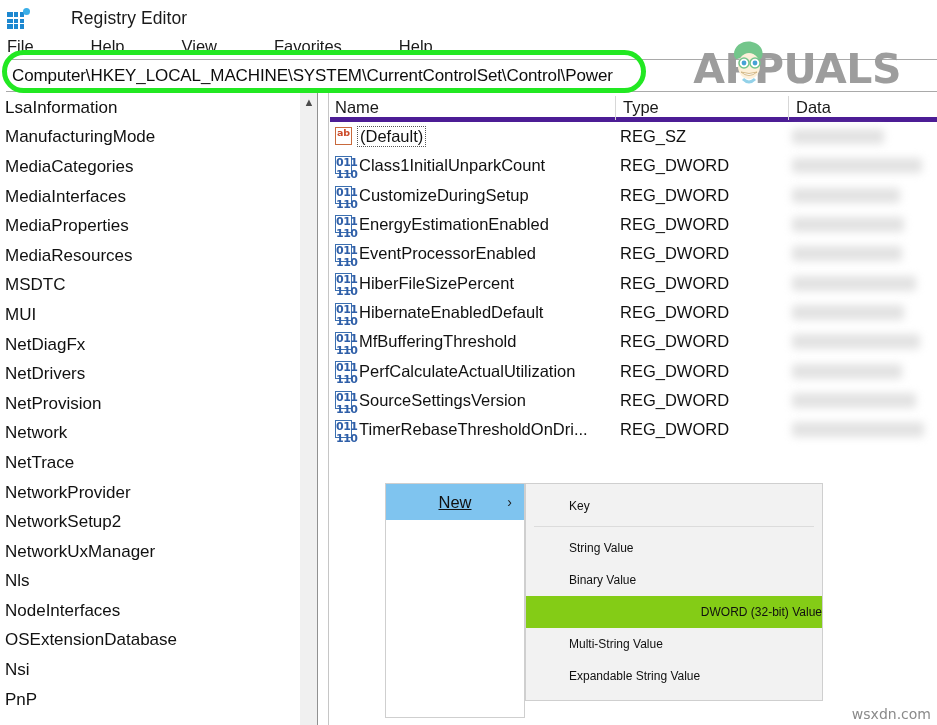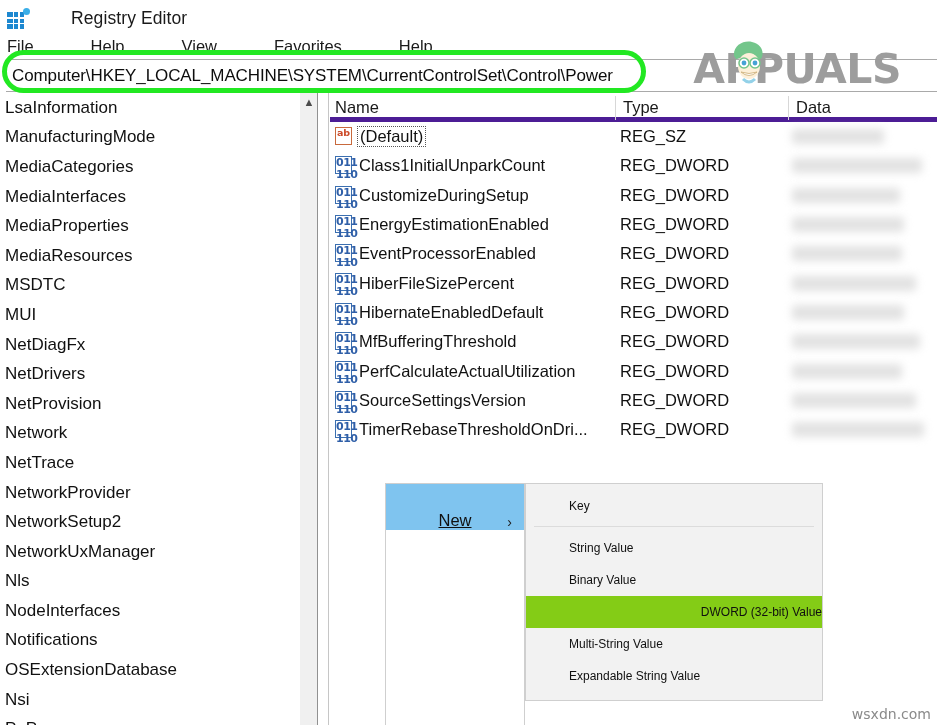--- a/index.html
+++ b/index.html
@@ -258,22 +258,22 @@
   #ctx-parent {
     position: absolute;
     left: 385px; top: 483px;
     width: 140px;
     background: #f2f2f2;
     border: 1px solid #cfcfcf;
     z-index: 50;
   }
   #ctx-parent .mi {
     position: relative;
-    height: 46px;
-    display: flex; align-items: flex-end;
+    height: 36px;
+    display: flex; align-items: center;
     justify-content: center;
     font-size: 16.5px;
     color: #101010;
     text-decoration: underline;
   }
   #ctx-parent .mi.active { background: #7fc4ef; }
   #ctx-parent .chev {
     position: absolute; right: 12px;
     font-size: 14px; color: #202020;
   }
@@ -404,23 +404,20 @@
       <div class="tree-row">
           <span>NetworkUxManager</span>
         </div>
       <div class="tree-row">
           <span>Nls</span>
         </div>
       <div class="tree-row">
           <span>NodeInterfaces</span>
         </div>
       <div class="tree-row">
-          <span>Notifications</span>
-        </div>
-      <div class="tree-row">
           <span>OSExtensionDatabase</span>
         </div>
       <div class="tree-row">
           <span>Nsi</span>
         </div>
       <div class="tree-row">
           <span>PnP</span>
         </div>
 
     </div>

